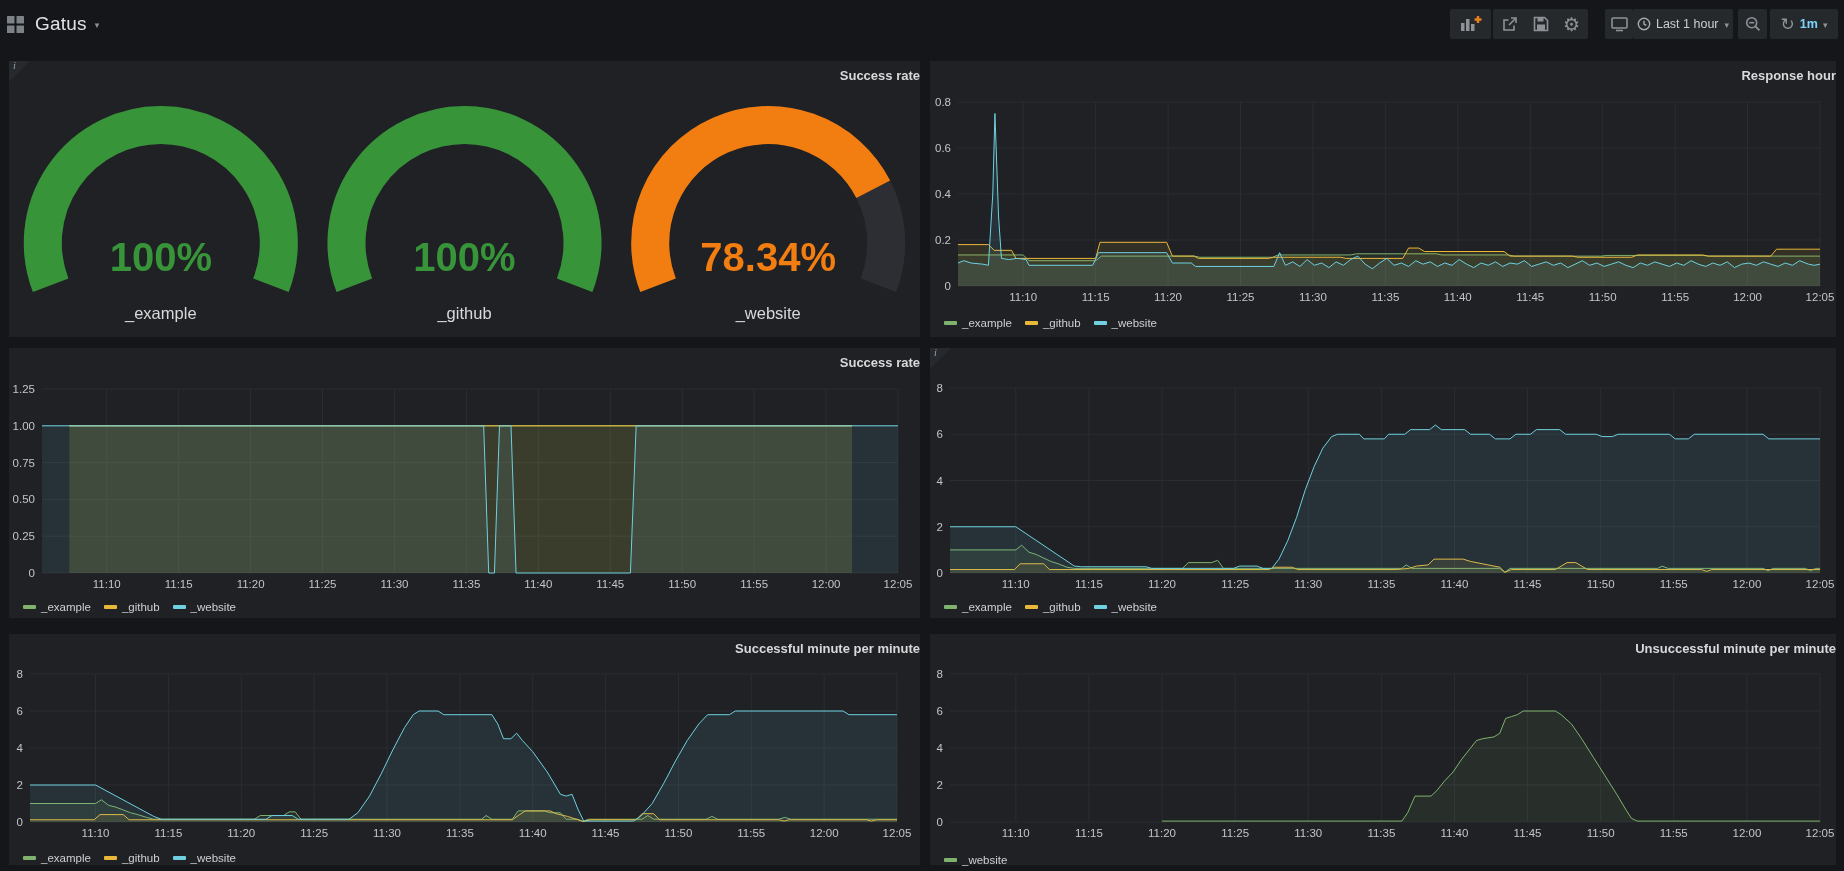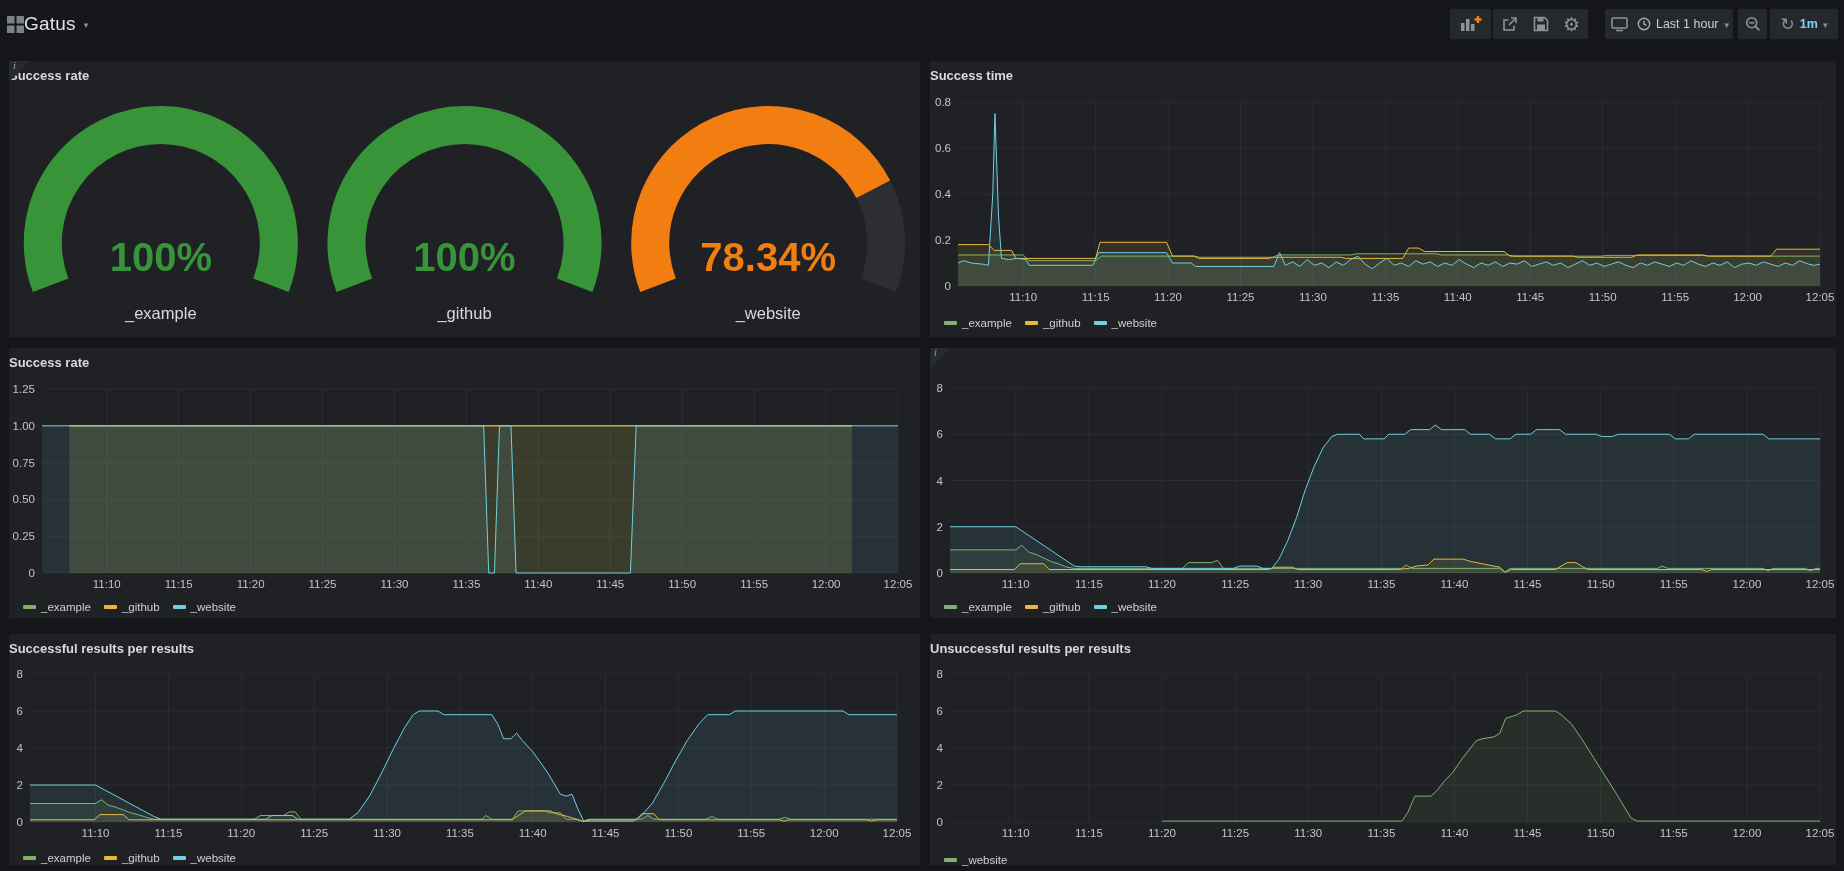--- a/index.html
+++ b/index.html
@@ -1,28 +1,28 @@
 <!DOCTYPE html>
 <html><head>
 <meta charset="utf-8">
 <style>
   *{margin:0;padding:0;box-sizing:border-box}
   html,body{width:1844px;height:871px;background:#141619;font-family:"Liberation Sans",sans-serif;overflow:hidden}
   .navbar{position:absolute;left:0;top:0;width:1844px;height:48px;display:flex;align-items:center;justify-content:space-between}
   .nav-left{display:flex;align-items:center;padding-left:7px}
   .brand-icon{display:inline-block;line-height:0}
-  .dash-title{color:#e0e1e3;font-size:19px;font-weight:500;margin-left:0;letter-spacing:.2px}
+  .dash-title{color:#e0e1e3;font-size:19px;font-weight:500;margin-left:11px;letter-spacing:.2px}
   .caret{color:#8d9298;font-size:9px;margin-left:8px;position:relative;top:1px}
   .nav-right{display:flex;align-items:center;padding-right:6px}
   .nav-btn{height:30px;background:#26292c;border-radius:2px;display:flex;align-items:center;justify-content:center;color:#989da3;font-size:12.5px}
   .icon-slot{width:31px;height:30px;display:flex;align-items:center;justify-content:center}
   .gear-glyph{font-size:19px;color:#8d9298;line-height:1}
   .refresh-glyph{font-size:17px;color:#8d9298;line-height:1;margin-right:5px;font-family:"DejaVu Sans",sans-serif}
   .panel{position:absolute;background:#1f2124}
-  .panel-title{position:absolute;top:7px;left:0;right:0;text-align:left;color:#d8d9da;font-size:13px;font-weight:600;z-index:2}
+  .panel-title{position:absolute;top:7px;left:0;right:0;text-align:right;color:#d8d9da;font-size:13px;font-weight:600;z-index:2}
   .corner-info{position:absolute;top:0;left:0;width:0;height:0;border-top:21px solid #26292d;border-right:21px solid transparent;z-index:3}
   .corner-info span{position:absolute;top:-22px;left:4px;color:#98a0a8;font-size:10.5px;font-style:italic;font-family:"Liberation Serif",serif}
   .chart-svg{position:absolute;left:0;top:0}
   .legend{position:absolute;display:flex;align-items:center;font-size:11.5px;color:#ced0d3;z-index:2}
   .legend-item{display:flex;align-items:center;margin-right:13px;cursor:pointer}
   .legend-dash{width:13px;height:4px;border-radius:1px;margin-right:5px}
 </style>
 </head>
 <body>
 
@@ -117,21 +117,21 @@
       <g>
         <path d="M 649.0375096733302 224.28741804634546 A 118 118 0 1 1 869.3624903266699 224.28741804634544" stroke="#2c2e33" stroke-width="38" fill="none"></path>
         <path d="M 649.0375096733302 224.28741804634546 A 118 118 0 0 1 864.2589926441578 128.2728368086048" stroke="#f27d11" stroke-width="38" fill="none"></path>
         <text x="759.2" y="196" fill="#f27d11" font-size="40" font-weight="bold" text-anchor="middle" dominant-baseline="central">78.34%</text>
         <text x="759.2" y="252" fill="#d8d9da" font-size="16.5" text-anchor="middle" dominant-baseline="central">_website</text>
       </g>
     </svg>
 </div>
 
 <div class="panel" id="panel-response_time" style="left:930px;top:61px;width:906px;height:276px">
-  <div class="panel-title">Success time</div>
+  <div class="panel-title">Response hour</div>
   <svg class="chart-svg" id="svg-response_time" width="906" height="276">
       <g>
         <line x1="28" x2="890" y1="225" y2="225" stroke="#2a2d32" stroke-width="1"></line>
         <line x1="28" x2="890" y1="179" y2="179" stroke="#2a2d32" stroke-width="1"></line>
         <line x1="28" x2="890" y1="133" y2="133" stroke="#2a2d32" stroke-width="1"></line>
         <line x1="28" x2="890" y1="87.00000000000003" y2="87.00000000000003" stroke="#2a2d32" stroke-width="1"></line>
         <line x1="28" x2="890" y1="41" y2="41" stroke="#2a2d32" stroke-width="1"></line>
         <line x1="93.19327731092436" x2="93.19327731092436" y1="41" y2="225" stroke="#2a2d32" stroke-width="1"></line>
         <line x1="165.63025210084032" x2="165.63025210084032" y1="41" y2="225" stroke="#2a2d32" stroke-width="1"></line>
         <line x1="238.0672268907563" x2="238.0672268907563" y1="41" y2="225" stroke="#2a2d32" stroke-width="1"></line>
@@ -313,21 +313,21 @@
         <span>_github</span>
       </span>
       <span class="legend-item">
         <span class="legend-dash" style="background: rgb(110, 208, 224);"></span>
         <span>_website</span>
       </span>
     </div>
 </div>
 
 <div class="panel" id="panel-successful_results" style="left:9px;top:634px;width:911px;height:231px">
-  <div class="panel-title">Successful results per results</div>
+  <div class="panel-title">Successful minute per minute</div>
   <svg class="chart-svg" id="svg-successful_results" width="911" height="231">
       <g>
         <line x1="21" x2="888" y1="188" y2="188" stroke="#2a2d32" stroke-width="1"></line>
         <line x1="21" x2="888" y1="151" y2="151" stroke="#2a2d32" stroke-width="1"></line>
         <line x1="21" x2="888" y1="114" y2="114" stroke="#2a2d32" stroke-width="1"></line>
         <line x1="21" x2="888" y1="77" y2="77" stroke="#2a2d32" stroke-width="1"></line>
         <line x1="21" x2="888" y1="40" y2="40" stroke="#2a2d32" stroke-width="1"></line>
         <line x1="86.57142857142857" x2="86.57142857142857" y1="40" y2="188" stroke="#2a2d32" stroke-width="1"></line>
         <line x1="159.42857142857142" x2="159.42857142857142" y1="40" y2="188" stroke="#2a2d32" stroke-width="1"></line>
         <line x1="232.28571428571428" x2="232.28571428571428" y1="40" y2="188" stroke="#2a2d32" stroke-width="1"></line>
@@ -377,21 +377,21 @@
         <span>_github</span>
       </span>
       <span class="legend-item">
         <span class="legend-dash" style="background: rgb(110, 208, 224);"></span>
         <span>_website</span>
       </span>
     </div>
 </div>
 
 <div class="panel" id="panel-unsuccessful_results" style="left:930px;top:634px;width:906px;height:231px">
-  <div class="panel-title">Unsuccessful results per results</div>
+  <div class="panel-title">Unsuccessful minute per minute</div>
   <svg class="chart-svg" id="svg-unsuccessful_results" width="906" height="231">
       <g>
         <line x1="20" x2="890" y1="188" y2="188" stroke="#2a2d32" stroke-width="1"></line>
         <line x1="20" x2="890" y1="151" y2="151" stroke="#2a2d32" stroke-width="1"></line>
         <line x1="20" x2="890" y1="114" y2="114" stroke="#2a2d32" stroke-width="1"></line>
         <line x1="20" x2="890" y1="77" y2="77" stroke="#2a2d32" stroke-width="1"></line>
         <line x1="20" x2="890" y1="40" y2="40" stroke="#2a2d32" stroke-width="1"></line>
         <line x1="85.7983193277311" x2="85.7983193277311" y1="40" y2="188" stroke="#2a2d32" stroke-width="1"></line>
         <line x1="158.90756302521007" x2="158.90756302521007" y1="40" y2="188" stroke="#2a2d32" stroke-width="1"></line>
         <line x1="232.01680672268907" x2="232.01680672268907" y1="40" y2="188" stroke="#2a2d32" stroke-width="1"></line>

